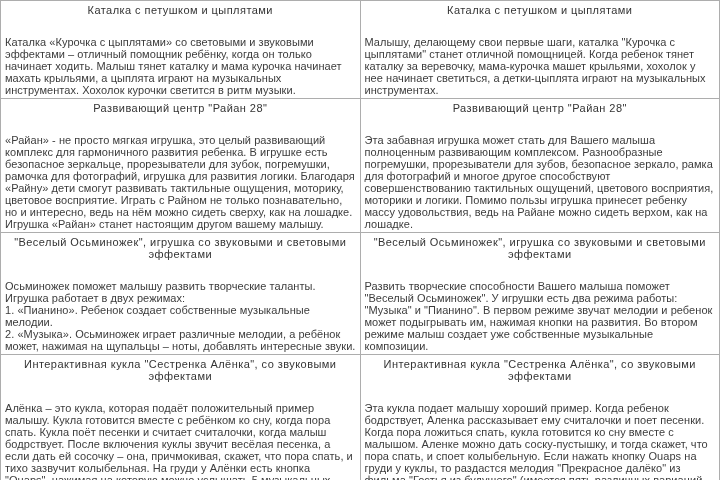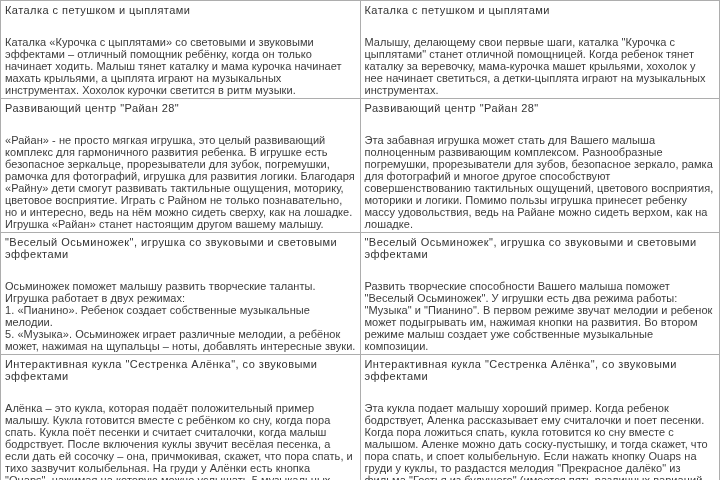--- a/index.html
+++ b/index.html
@@ -23,20 +23,21 @@
     font-family: "Liberation Sans", "DejaVu Sans", sans-serif;
     font-size: 11px;
     line-height: 12px;
     color: #3c3c3c;
     overflow: hidden;
   }
   .cell-title {
     letter-spacing: 0.45px;
     margin-bottom: 1px;
     color: #343434;
+    text-align: center;
   }
   .cell-body {
     white-space: pre-line;
     letter-spacing: 0.05px;
     margin-top: 20px;
   }
 </style>
 </head>
 <body>
 
@@ -64,21 +65,21 @@
         <div class="cell-body">Эта забавная игрушка может стать для Вашего малыша полноценным развивающим комплексом. Разнообразные погремушки, прорезыватели для зубов, безопасное зеркало, рамка для фотографий и многое другое способствуют совершенствованию тактильных ощущений, цветового восприятия, моторики и логики. Помимо пользы игрушка принесет ребенку массу удовольствия, ведь на Райане можно сидеть верхом, как на лошадке.</div>
       </td>
     </tr>
 
     <tr style="height:84px;">
       <td>
         <div class="cell-title">"Веселый Осьминожек", игрушка со звуковыми и световыми эффектами</div>
         <div class="cell-body">Осьминожек поможет малышу развить творческие таланты.
 Игрушка работает в двух режимах:
 1. «Пианино». Ребенок создает собственные музыкальные мелодии.
-5. «Музыка». Осьминожек играет различные мелодии, а ребёнок может, нажимая на щупальцы – ноты, добавлять интересные звуки.</div>
+2. «Музыка». Осьминожек играет различные мелодии, а ребёнок может, нажимая на щупальцы – ноты, добавлять интересные звуки.</div>
       </td>
       <td>
         <div class="cell-title">"Веселый Осьминожек", игрушка со звуковыми и световыми эффектами</div>
         <div class="cell-body">Развить творческие способности Вашего малыша поможет "Веселый Осьминожек". У игрушки есть два режима работы: "Музыка" и "Пианино". В первом режиме звучат мелодии и ребенок может подыгрывать им, нажимая кнопки на развития. Во втором режиме малыш создает уже собственные музыкальные композиции.</div>
       </td>
     </tr>
 
     <tr style="height:148px;">
       <td>
         <div class="cell-title">Интерактивная  кукла "Сестренка Алёнка", со звуковыми эффектами</div>

